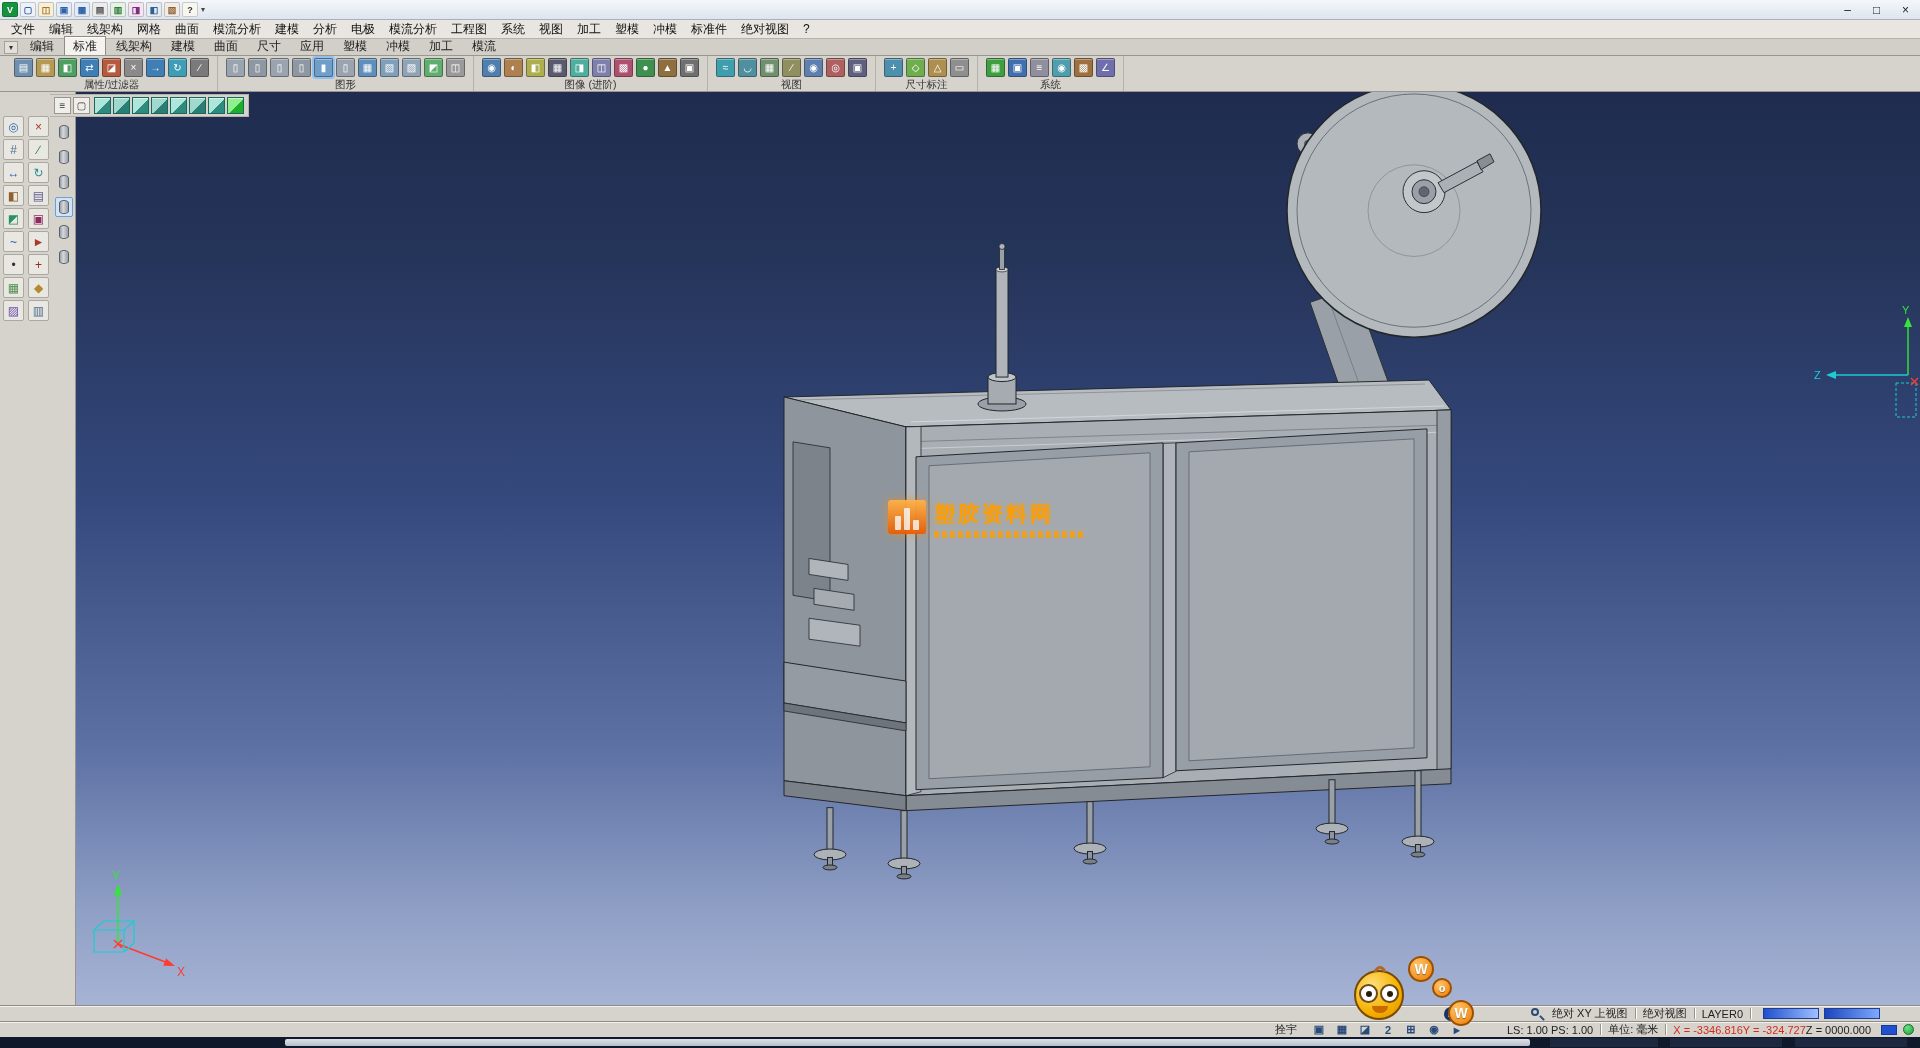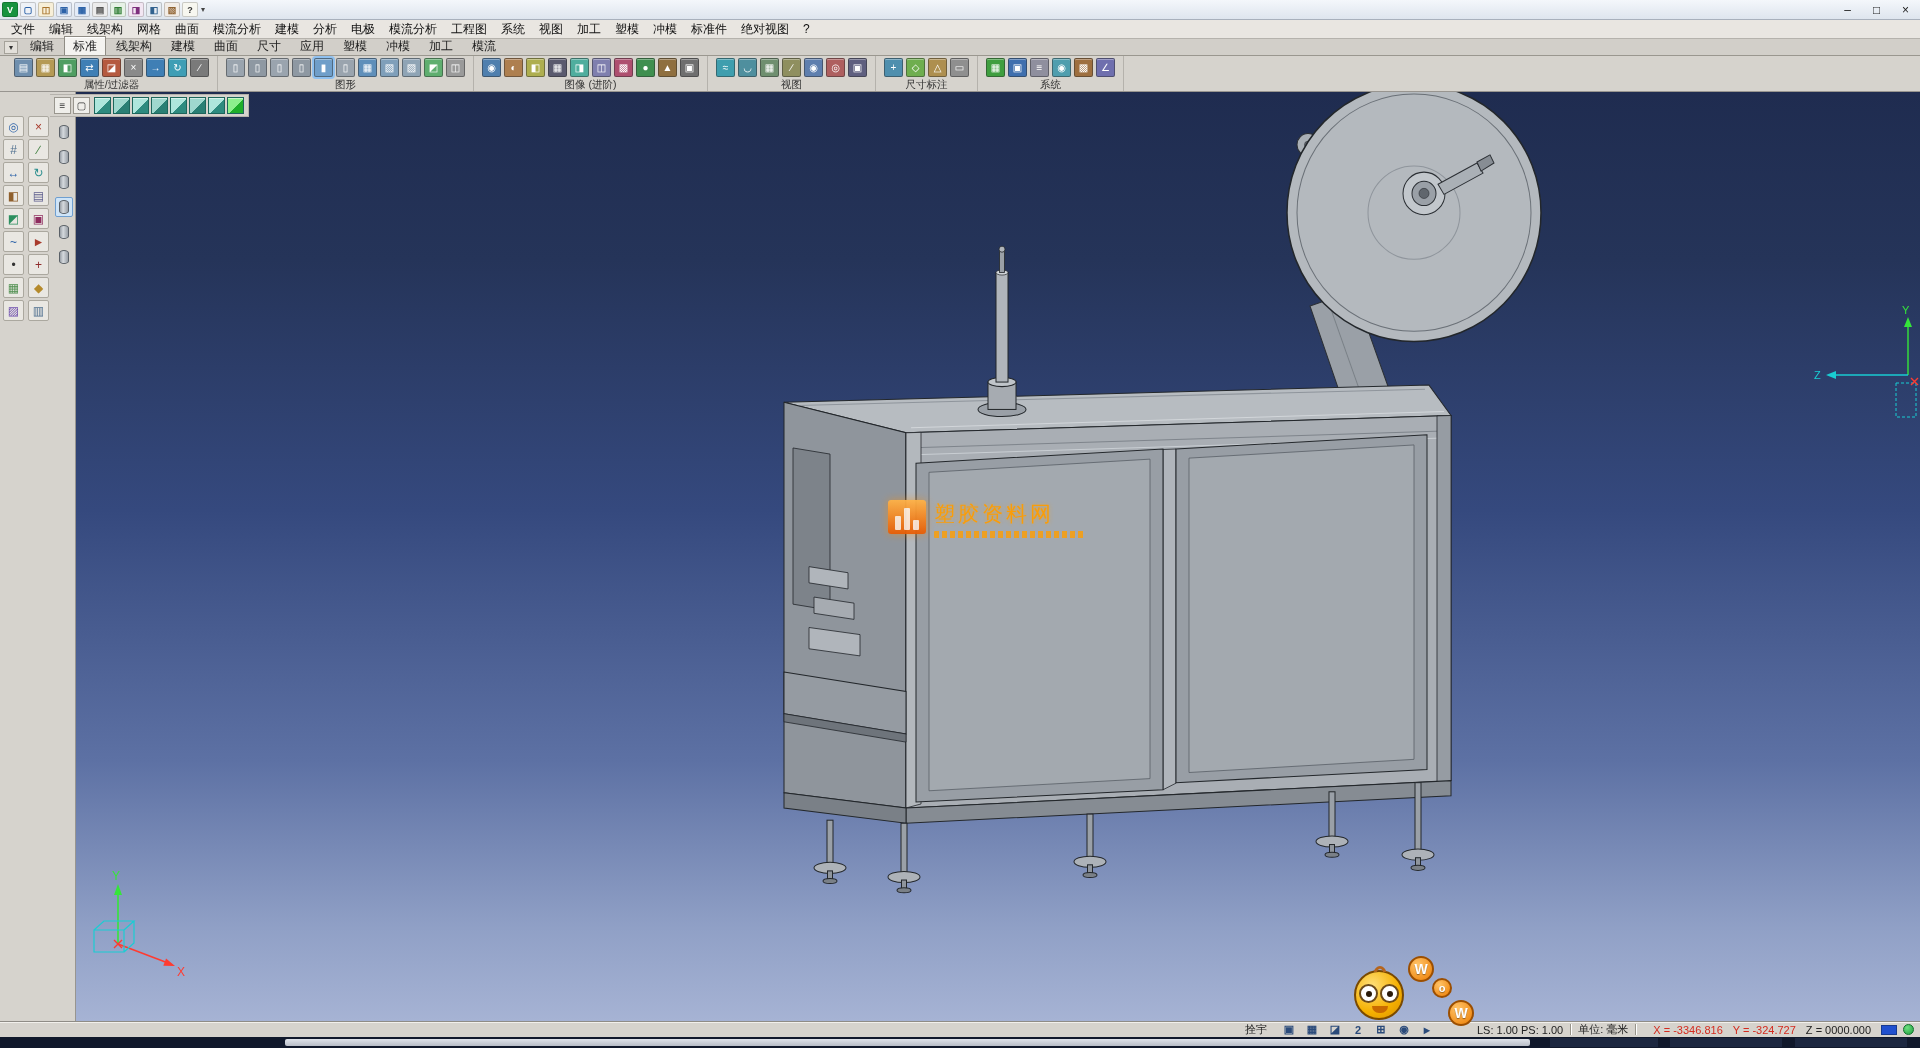--- a/index.html
+++ b/index.html
@@ -52,21 +52,21 @@
   .cube{width:17px;height:17px;border:1px solid #1d665c;background:linear-gradient(135deg,var(--c1) 0 55%,var(--c2) 55% 100%);box-shadow:inset 0 1px 0 rgba(255,255,255,.5)}
 
   .viewport{flex:1 1 auto;position:relative;overflow:hidden;background:linear-gradient(180deg,#1f2c50 0%,#253459 18%,#35497e 45%,#5d71a4 72%,#90a0c6 90%,#a6b3d4 100%)}
   .machine{position:absolute;inset:0;width:100%;height:100%}
 
   
   .watermark{position:absolute;left:812px;top:408px;display:flex;gap:8px;align-items:flex-start;z-index:4;opacity:.95}
   .w-logo{width:38px;height:34px;border-radius:3px;background:linear-gradient(180deg,#ffb347,#e85d04);box-shadow:0 0 8px rgba(255,140,0,.55);display:flex;align-items:flex-end;justify-content:center;gap:3px;padding:4px 5px}
   .w-logo span{display:block;width:6px;background:rgba(255,255,255,.8);border-radius:1px}
   .b1{height:14px}.b2{height:22px}.b3{height:10px}
-  .w-text{color:#ff9d00;font-size:21px;font-weight:normal;letter-spacing:3px;text-shadow:0 0 5px rgba(255,160,0,.55);white-space:nowrap}
+  .w-text{color:#ff9d00;font-size:21px;font-weight:bold;letter-spacing:3px;text-shadow:0 0 5px rgba(255,160,0,.55);white-space:nowrap}
   .w-sub{margin-top:3px;height:7px;width:150px;background:repeating-linear-gradient(90deg,rgba(255,157,0,.85) 0 5px,transparent 5px 8px);border-radius:1px}
 
   
   .triad-bl{position:absolute;left:0;top:760px;width:140px;height:150px;z-index:3}
   .triad-r{position:absolute;left:1736px;top:212px;width:108px;height:130px;z-index:3}
 
   
   .mascot{position:absolute;left:1352px;top:954px;width:132px;height:76px;z-index:40;pointer-events:none}
   .m-head{position:absolute;left:2px;top:16px;width:50px;height:50px;border-radius:50%;background:radial-gradient(circle at 35% 30%,#ffe07a,#f5b000 60%,#d98f00);border:2px solid #7a4a00}
   .m-eye{position:absolute;top:12px;width:19px;height:19px;background:#fff;border:2px solid #6b4a1a;border-radius:50%}
@@ -87,21 +87,21 @@
   .sep{width:1px;height:11px;background:#979389;box-shadow:1px 0 0 #fff;margin:0 7px;display:inline-block}
   .a-badge{width:14px;height:14px;border-radius:50%;background:#16355f;color:#fff;font-size:9px;font-weight:bold;display:inline-flex;align-items:center;justify-content:center;margin-right:72px}
   .mag{position:relative;width:14px;height:14px;display:inline-block;margin-right:8px}
   .mag-c{position:absolute;left:1px;top:1px;width:8px;height:8px;border:2px solid #2a4a7a;border-radius:50%}
   .mag-t{position:absolute;left:9px;top:10px;width:6px;height:2px;background:#2a4a7a;transform:rotate(45deg)}
   .meter{width:56px;height:11px;border:1px solid #1d3f8f;background:linear-gradient(90deg,#2050cf,#9fc0ff);margin-left:5px}
   .meter.m2{background:linear-gradient(90deg,#1a46bd,#7fa8ff)}
   .sb-spacer{flex:1}
   .sb-icons{display:flex;gap:7px;margin:0 42px 0 14px}
   .sbi{width:16px;height:14px;display:flex;align-items:center;justify-content:center;font-size:11px;color:#2a4a7a;font-weight:bold}
-  .coord{font-size:11px;margin-left:10px;white-space:nowrap}
+  .coord{font-size:11px;white-space:nowrap}
   .coord.x,.coord.y{color:#d42a1e}
   .coord.z{color:#222}
   .chip-blue{width:16px;height:10px;background:#2050cf;border:1px solid #173a8f;margin-left:10px}
   .green-dot{width:11px;height:11px;border-radius:50%;background:radial-gradient(circle at 35% 30%,#6fe07f,#1e9e3e);border:1px solid #0f6f2a;margin-left:6px}
 
   
   .taskbar{height:11px;background:#10182b;position:relative;flex:0 0 auto}
   .task-light{position:absolute;left:285px;top:2px;width:1245px;height:7px;background:linear-gradient(180deg,#dfe3ea,#b8bdc7);border-radius:2px}
   .task-seg{position:absolute;top:1px;height:9px;background:#1c2740}
   .ts1{left:1550px;width:108px}.ts2{left:1670px;width:112px}.ts3{left:1795px;width:112px}
@@ -585,20 +585,37 @@
         <polygon points="14,71 24,67 24,75" fill="#19cdd3"></polygon>
         <rect x="84" y="79" width="20" height="34" fill="none" stroke="#19cdd3" stroke-width="1" stroke-dasharray="3,2"></rect>
         <path d="M99,74 L106,81 M106,74 L99,81" stroke="#ff3b30" stroke-width="1.4"></path>
         <text x="90" y="10" fill="#35e53a" font-size="11">Y</text>
         <text x="2" y="75" fill="#19cdd3" font-size="11">Z</text>
       </svg>
 
     </div>
   </div>
 
+  <div class="status-top">
+    <div class="st-right">
+      <span class="a-badge">A</span>
+      <span class="mag">
+          <span class="mag-c"></span>
+          <span class="mag-t"></span>
+        </span>
+      <span class="st-label">绝对 XY 上视图</span>
+      <span class="sep"></span>
+      <span class="st-label">绝对视图</span>
+      <span class="sep"></span>
+      <span class="st-label">LAYER0</span>
+      <span class="sep"></span>
+      <span class="meter"></span>
+      <span class="meter m2"></span>
+    </div>
+  </div>
 
   <div class="status-bottom">
     <div class="sb-spacer"></div>
     <span class="st-label">拴宇</span>
     <span class="sb-icons">
 
     <span class="sbi" title="monitor-icon">
           <i>▣</i>
         </span>
         <span class="sbi" title="image-icon">

